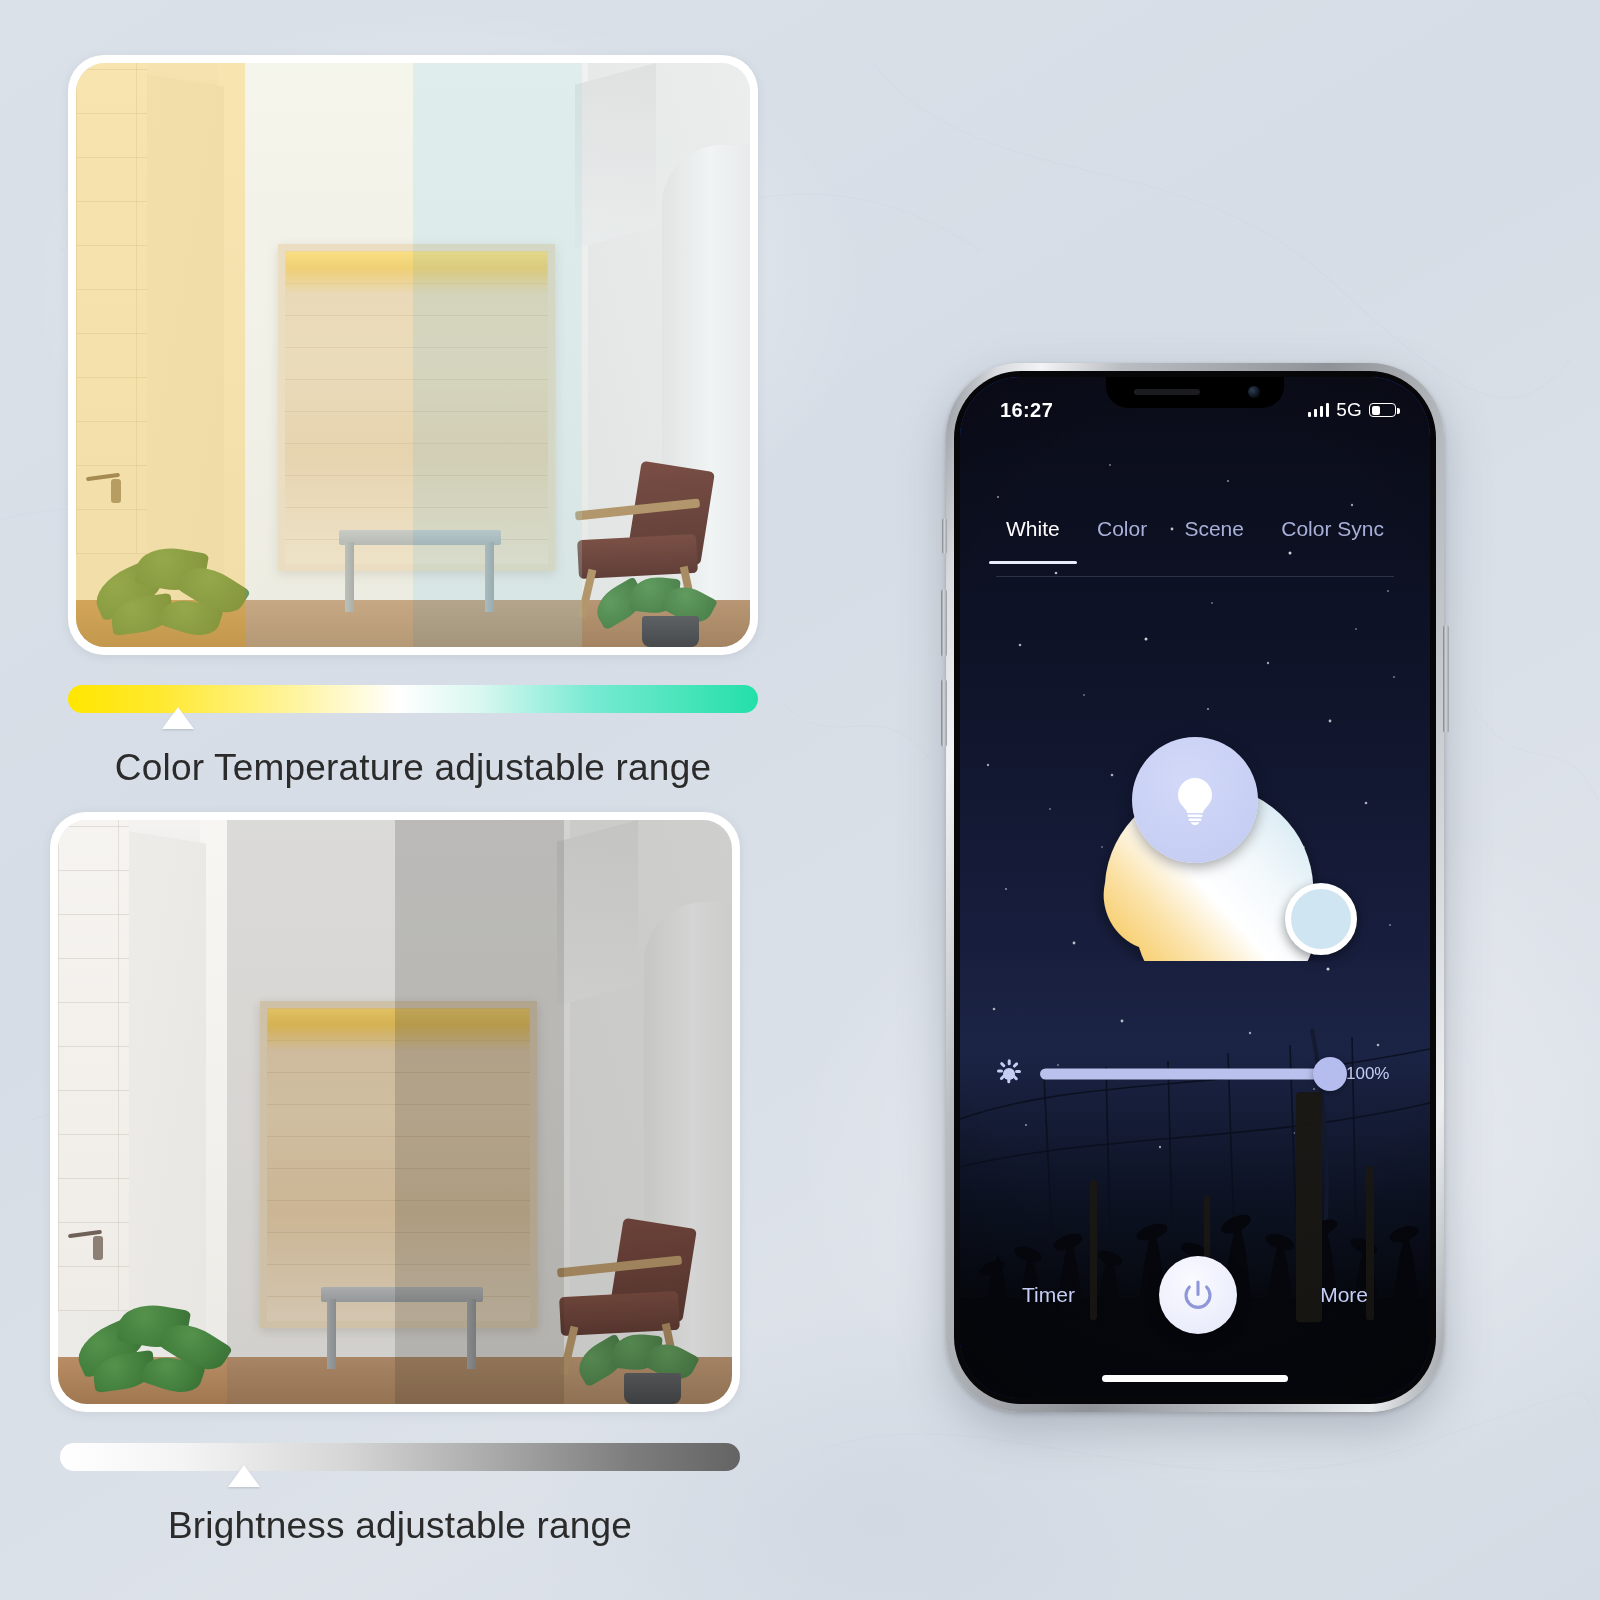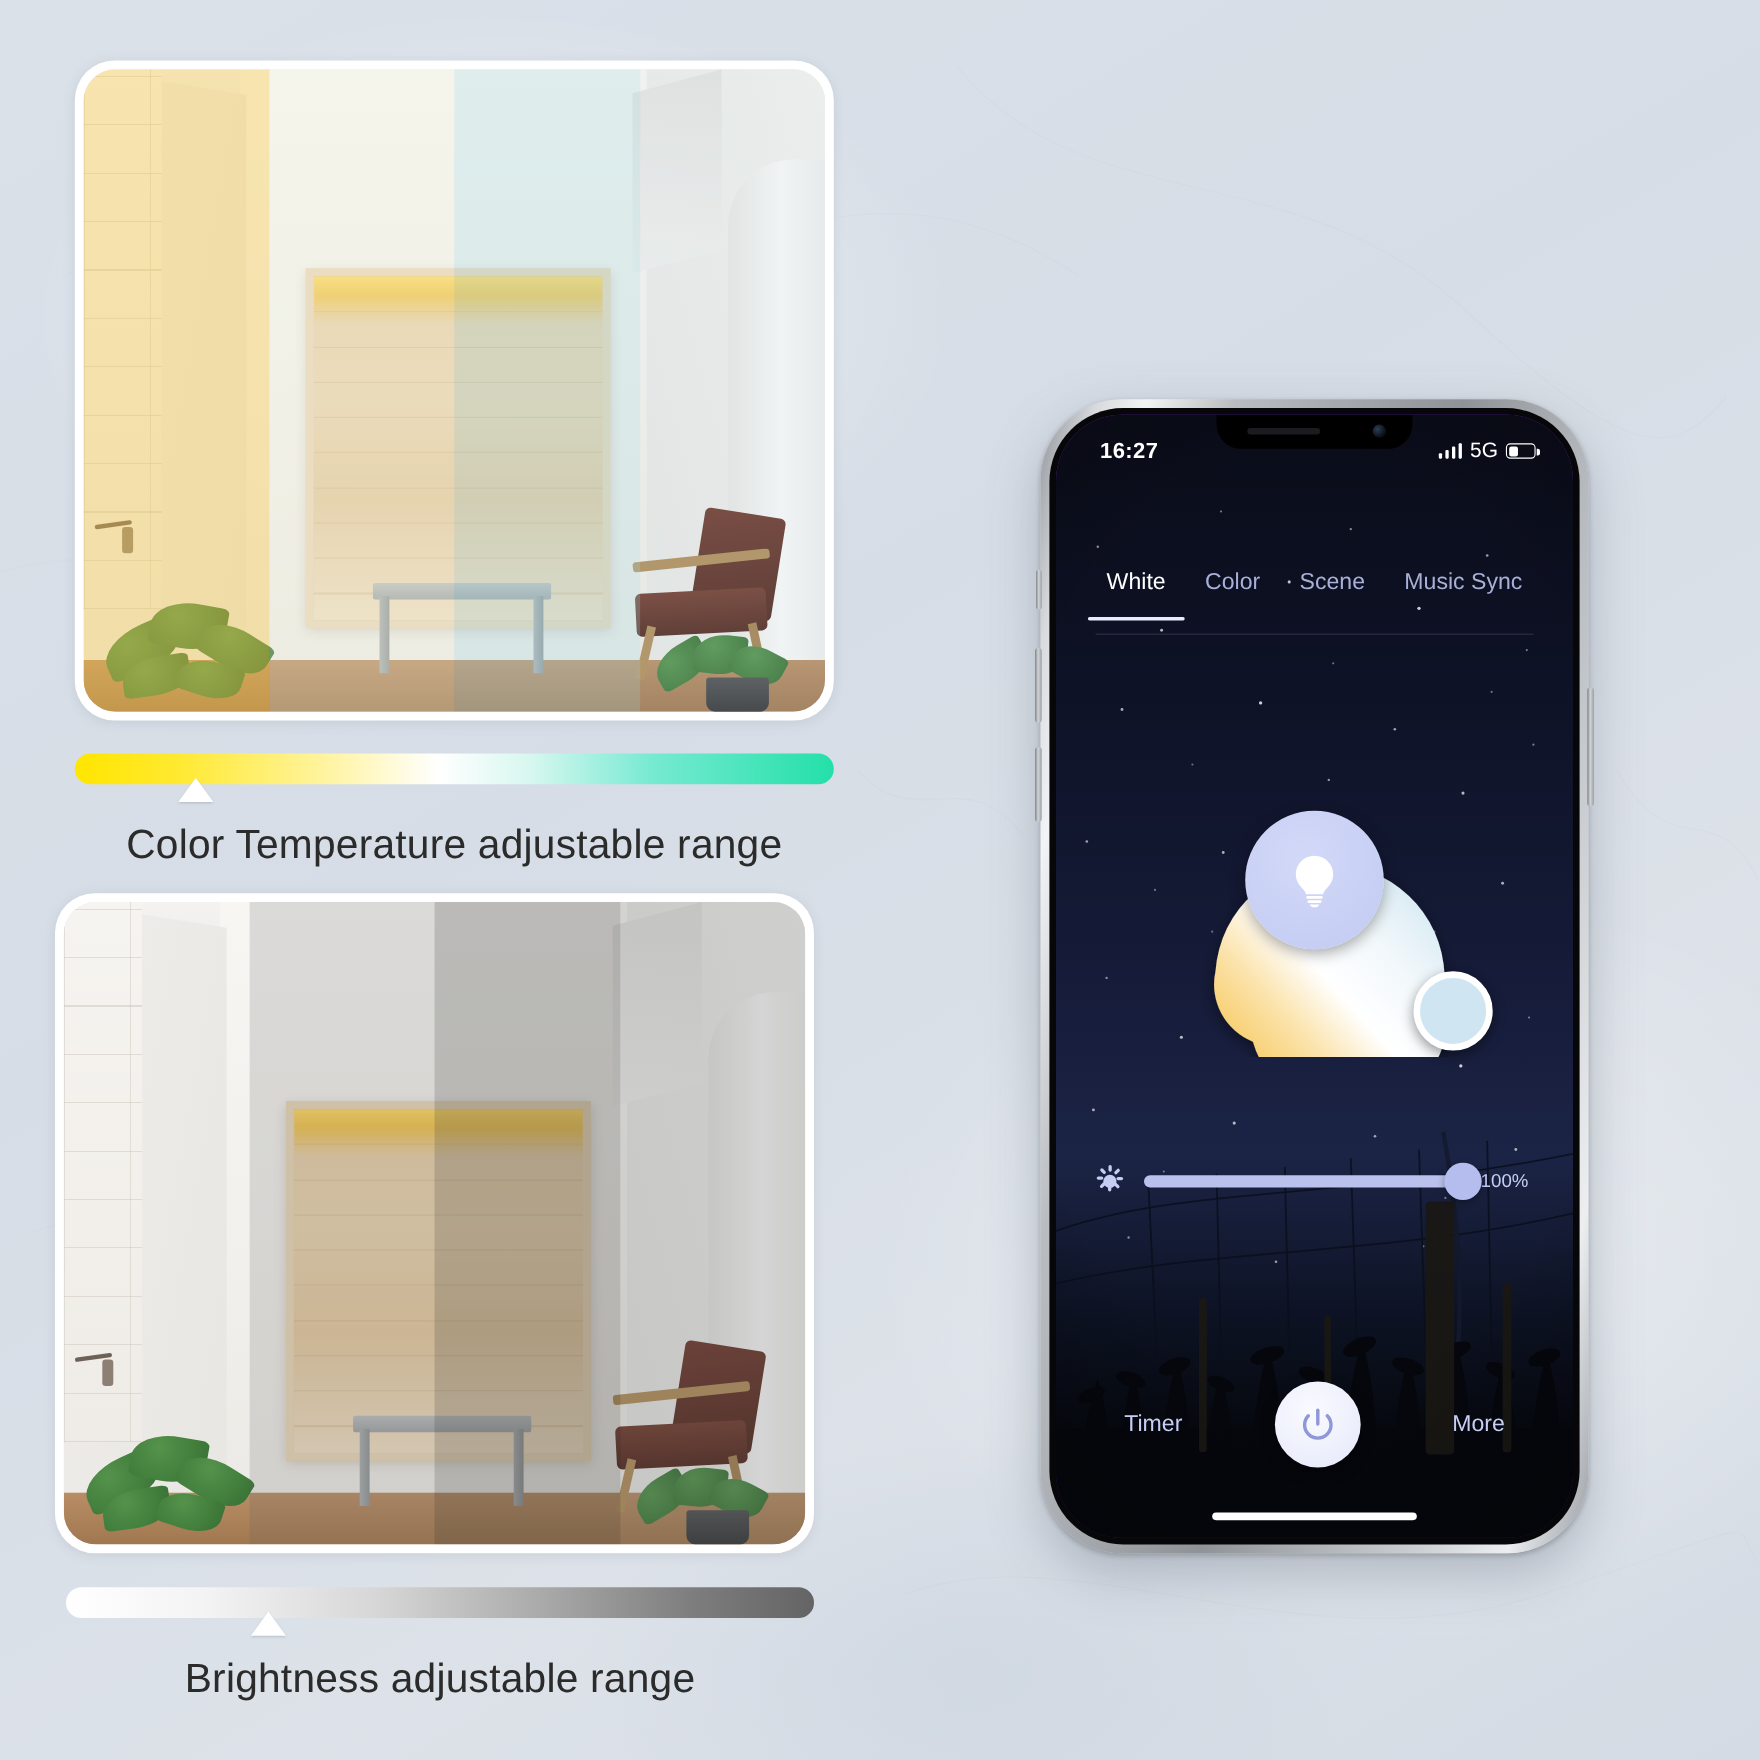--- a/index.html
+++ b/index.html
@@ -121,21 +121,21 @@
   .scale-wrap.br .scale-label { font-size:37px; }
 
   
   .phone { position:absolute; left:946px; top:363px; width:498px; height:1049px; }
   .phone .outer {
     position:absolute; inset:0; border-radius:74px;
     background:linear-gradient(103deg,#8d9196 0%,#d8dadd 7%,#f2f3f4 13%,#b9bcc0 24%,#8f9397 52%,#c9ccd0 78%,#eceef0 90%,#9a9ea3 100%);
     box-shadow:0 18px 46px rgba(90,100,115,.34), 0 2px 5px rgba(0,0,0,.2);
   }
   .phone .bezel { position:absolute; inset:8px; border-radius:67px; background:#070709; }
-  .phone .screen { position:absolute; inset:14px; border-radius:60px; overflow:hidden; background:#6d28d9; }
+  .phone .screen { position:absolute; inset:14px; border-radius:60px; overflow:hidden; background:#1d4ed8; }
 
   .btn-side { position:absolute; background:linear-gradient(90deg,#7d8186,#d2d5d8 45%,#9b9fa4); border-radius:3px; }
   .btn-side.mute { left:-4px; top:155px; width:5px; height:36px; }
   .btn-side.volup { left:-5px; top:226px; width:6px; height:68px; }
   .btn-side.voldn { left:-5px; top:316px; width:6px; height:68px; }
   .btn-side.power { right:-5px; top:262px; width:6px; height:108px; }
 
   
   .wall { position:absolute; inset:0;
     background:linear-gradient(180deg,#0a0c18 0%,#0e1226 24%,#161c3a 52%,#1c2446 66%,#0d1324 80%,#05070c 92%,#000 100%); }
@@ -490,21 +490,21 @@
             <i></i>
           </span>
       </div>
     </div>
 
 
     <div class="tabs">
       <div class="tab active">White</div>
       <div class="tab">Color</div>
       <div class="tab">Scene</div>
-      <div class="tab">Music Sync</div>
+      <div class="tab">Color Sync</div>
     </div>
     <div class="tabs-sep"></div>
 
     <div class="dial">
       <svg viewBox="0 0 336 322" style="position:absolute;inset:0;width:100%;height:100%">
         <defs>
           <linearGradient id="ctArc" x1="0" y1="1" x2="0.92" y2="0.1">
             <stop offset="0%" stop-color="#f2b93f"></stop>
             <stop offset="16%" stop-color="#f7c95f"></stop>
             <stop offset="38%" stop-color="#fbe3ab"></stop>

